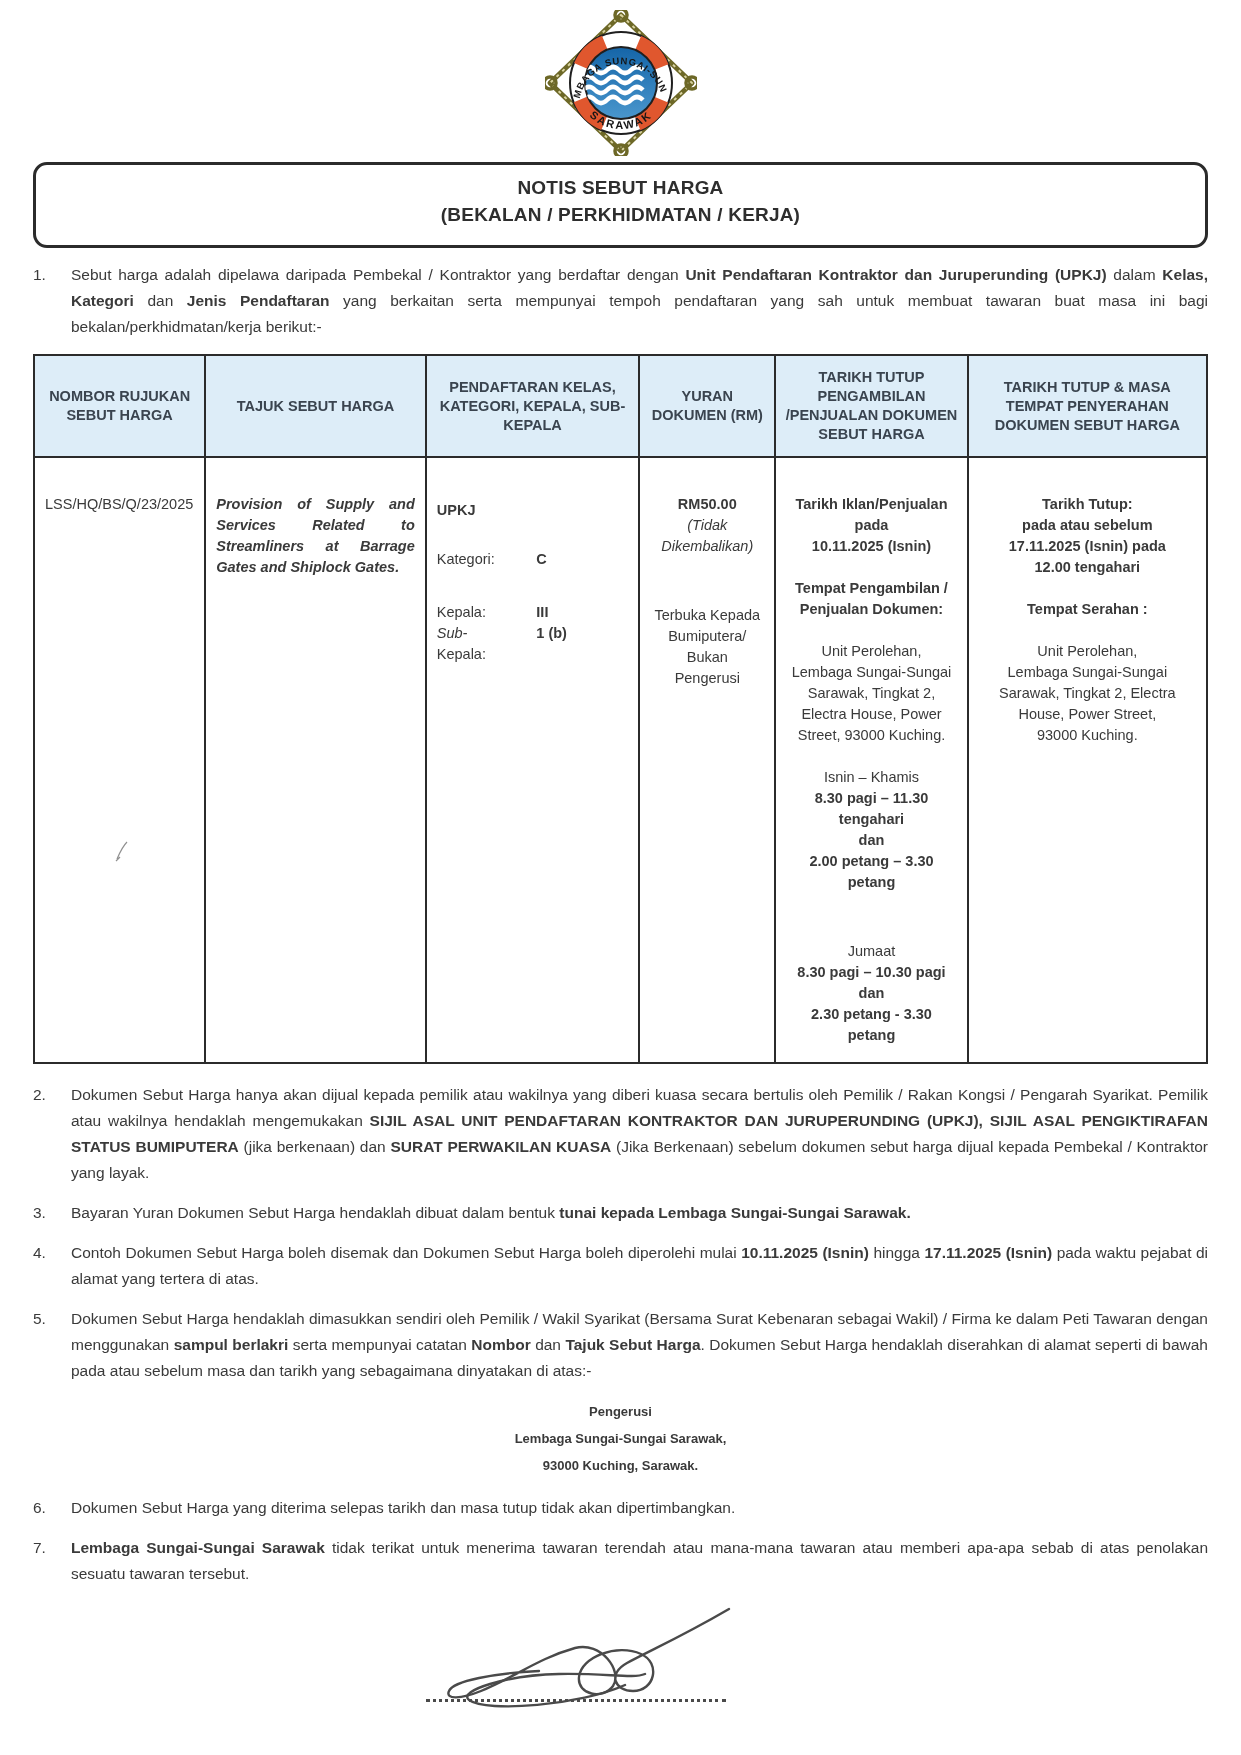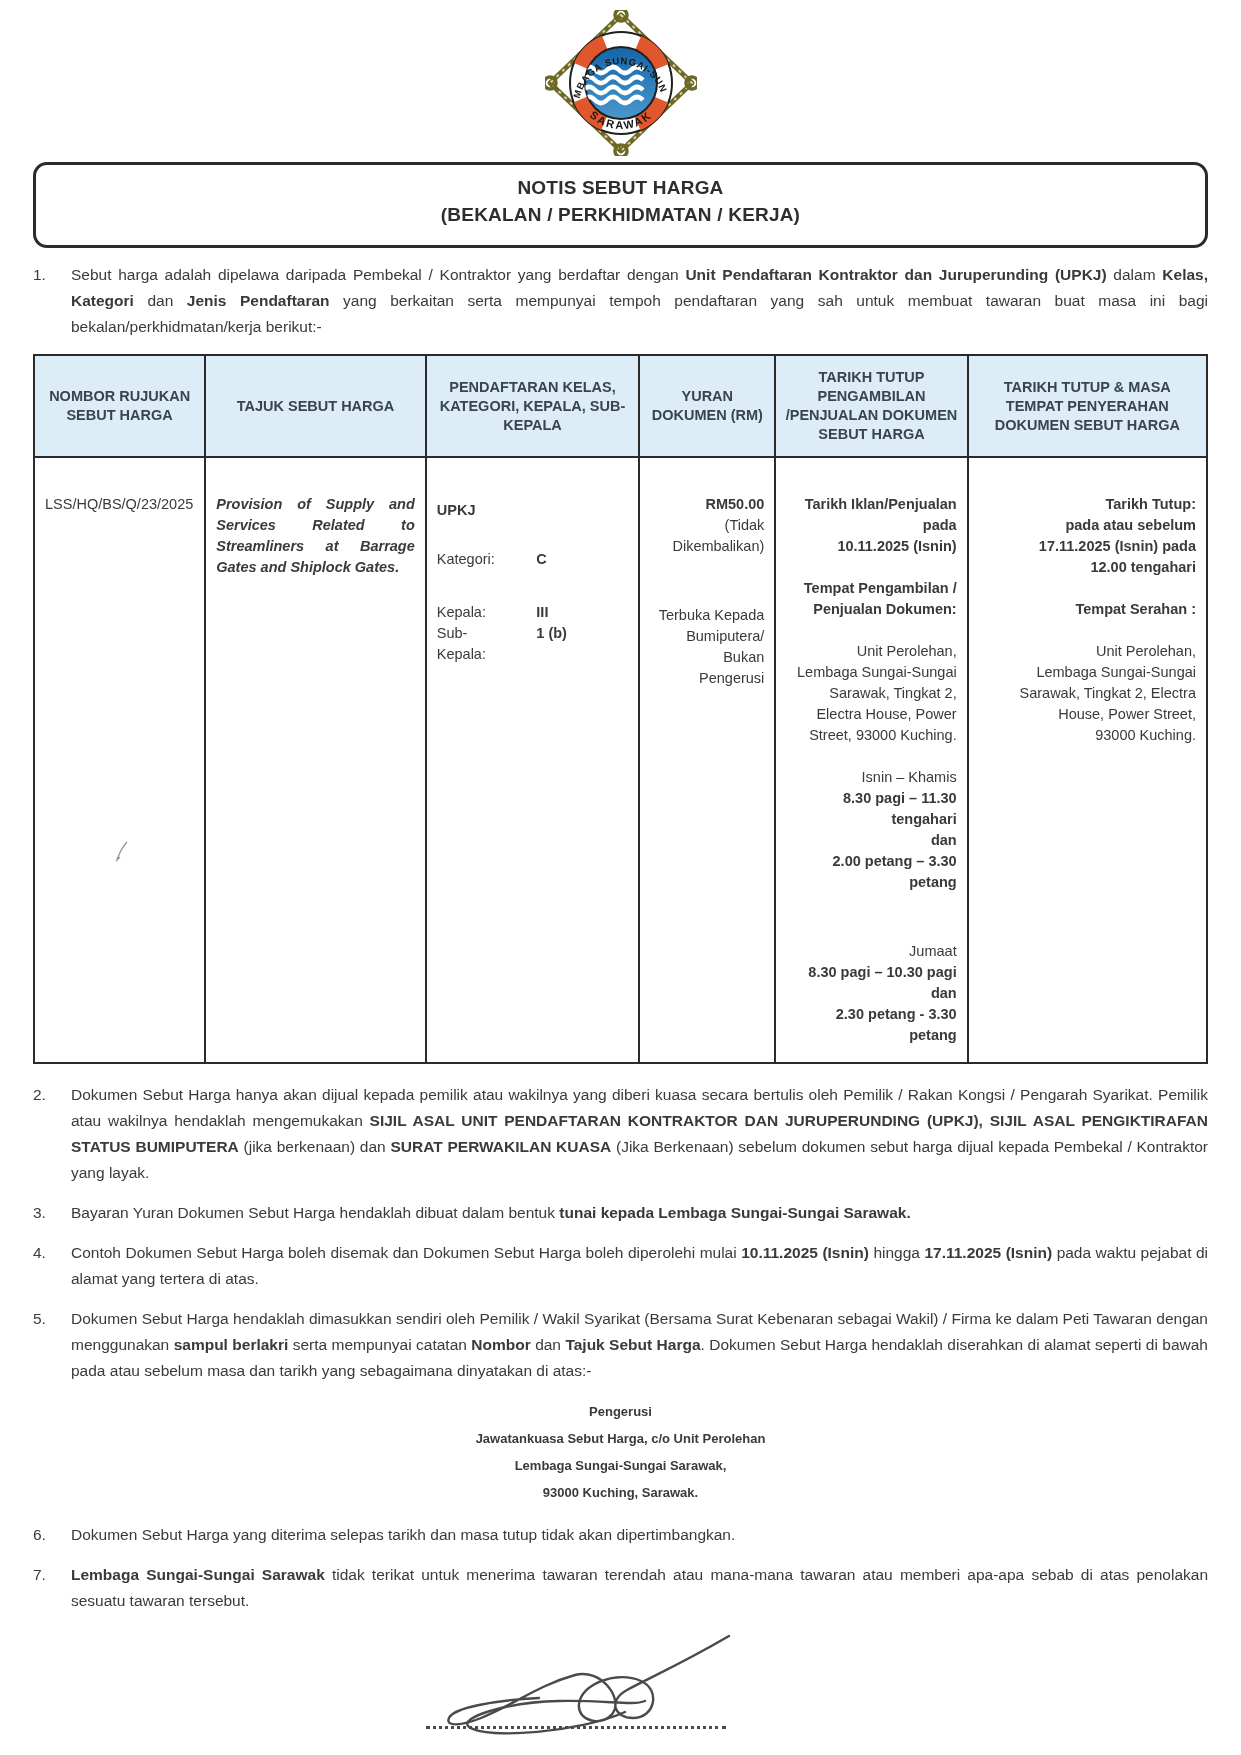--- a/index.html
+++ b/index.html
@@ -7,21 +7,21 @@
     position:relative;
     width:1241px;height:1755px;
     background:#ffffff;
     box-sizing:border-box;
     padding:8px 33px 0 33px;
     font-family:"Liberation Sans", sans-serif;
     color:#3a3a3a;
     overflow:hidden;
   }
   .b{font-weight:700;}
-  .i{}
+  .i{font-style:italic;}
 
   
   .logo-wrap{display:flex;justify-content:center;margin:2px 0 6px 0;}
 
   
   .title-box{
     border:3px solid #2b2b2b;
     border-radius:14px;
     text-align:center;
     padding:9px 10px 17px 10px;
@@ -65,21 +65,21 @@
     text-align:center;
   }
   table.quote td{
     font-size:14.5px;
     line-height:21px;
     padding:36px 10px 16px 10px;
     height:478px;
   }
   td.c-ref{font-weight:400;padding-left:14px;padding-right:8px;}
   td.c-title{font-weight:700;font-style:italic;text-align:justify;padding-left:14px;padding-right:14px;font-size:15px;line-height:24px;}
-  td.c-fee,td.c-sale,td.c-close{text-align:right;border-radius:22px;}
+  td.c-fee,td.c-sale,td.c-close{text-align:center;border-radius:22px;}
   .ln{min-height:21px;}
   .ln.gap{height:21px;}
   .ln.gap2{height:48px;}
 
   
   .reg-upkj{text-align:left;font-weight:700;margin:6px 0 28px 0;}
   .kv{display:flex;margin-bottom:32px;}
   .kv .kv-label{width:52%;}
   .kv .kv-val{width:48%;font-weight:700;}
   .kv.tight{margin-bottom:0;}
@@ -279,21 +279,20 @@
     <div class="num">4.</div>
     <div><span>Contoh Dokumen Sebut Harga boleh disemak dan Dokumen Sebut Harga boleh diperolehi mulai </span><span class="b">10.11.2025 (Isnin)</span><span> hingga </span><span class="b">17.11.2025 (Isnin)</span><span> pada waktu pejabat di alamat yang tertera di atas.</span></div>
   </div>
   <div class="para">
     <div class="num">5.</div>
     <div><span>Dokumen Sebut Harga hendaklah dimasukkan sendiri oleh Pemilik / Wakil Syarikat (Bersama Surat Kebenaran sebagai Wakil) / Firma ke dalam Peti Tawaran dengan menggunakan </span><span class="b">sampul berlakri</span><span> serta mempunyai catatan </span><span class="b">Nombor</span><span> dan </span><span class="b">Tajuk Sebut Harga</span><span>. Dokumen Sebut Harga hendaklah diserahkan di alamat seperti di bawah pada atau sebelum masa dan tarikh yang sebagaimana dinyatakan di atas:-</span></div>
   </div>
 
   <div class="address">
       <div class="ln">Pengerusi</div>
-      <div class="ln">Jawatankuasa Sebut Harga, c/o  Unit Perolehan</div>
       <div class="ln">Lembaga Sungai-Sungai Sarawak,</div>
       <div class="ln">93000 Kuching, Sarawak.</div>
     </div>
 
   <div class="para">
     <div class="num">6.</div>
     <div><span>Dokumen Sebut Harga yang diterima selepas tarikh dan masa tutup tidak akan dipertimbangkan.</span></div>
   </div>
   <div class="para">
     <div class="num">7.</div>

